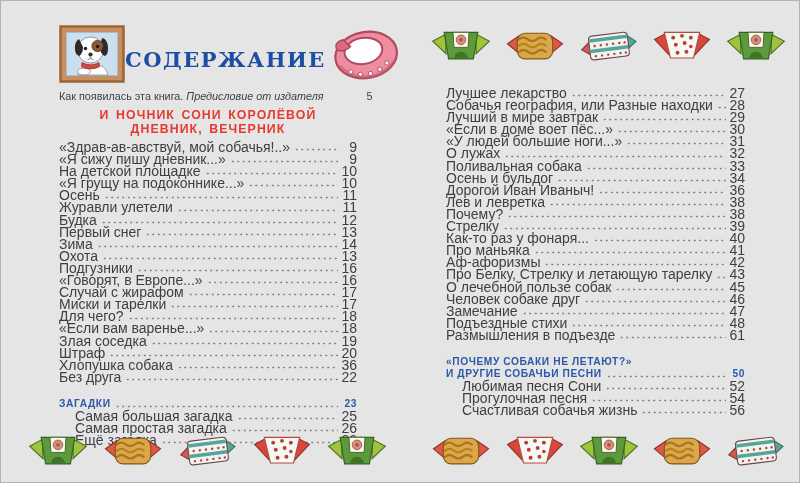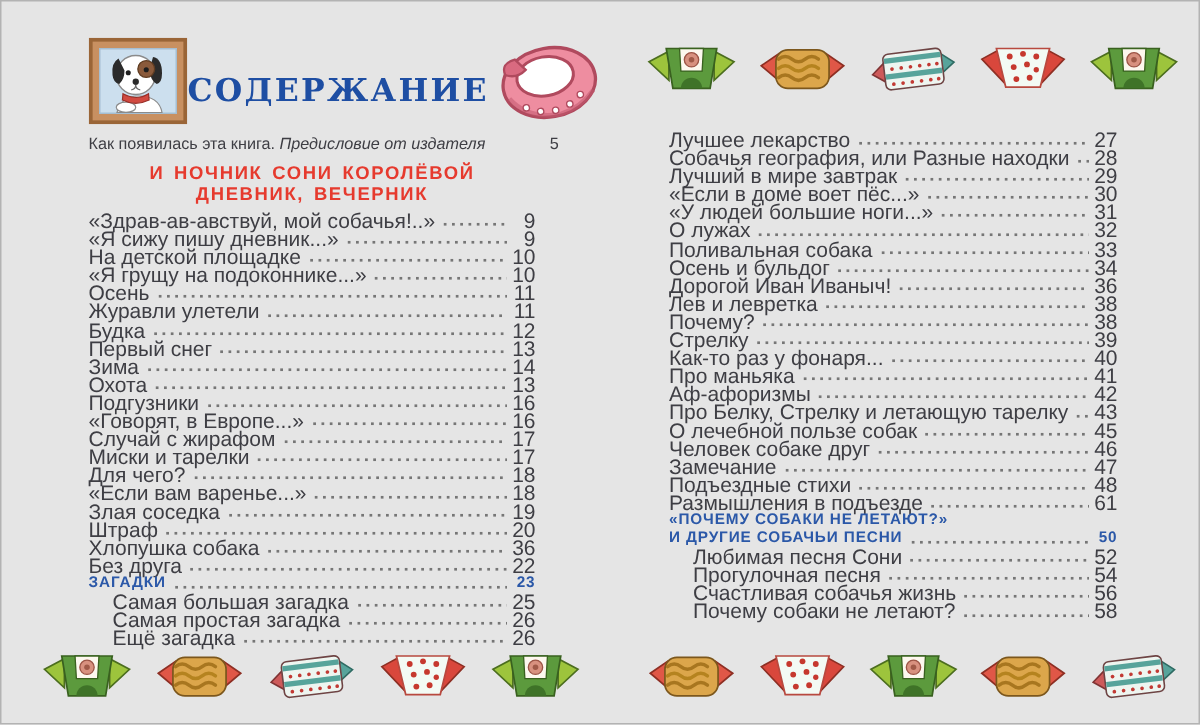--- a/index.html
+++ b/index.html
@@ -34,21 +34,21 @@
     flex: 1; align-self: stretch; margin: 0 3px;
     background-image: radial-gradient(circle, #767676 0.9px, transparent 1.15px);
     background-size: 5.5px 3px; background-repeat: repeat-x;
     background-position: left bottom 2px;
   }
   .toc-page { min-width: 16px; text-align: right; flex-shrink: 0; }
   .style-indent .toc-title { padding-left: 16px; }
   .style-heading-gap, .style-heading {
     color: #2b58a8; font-weight: bold; font-size: 10.2px; letter-spacing: 0.6px;
   }
-  .style-heading-gap { margin-top: 0; justify-content: flex-end; }
+  .style-heading-gap { margin-top: 15px; justify-content: flex-end; }
   .no-page .toc-dots, .no-page .toc-page { visibility: hidden; }
 
   .red-heading {
     margin-top: 5px; text-align: center; color: #e63a2e; font-weight: bold;
     font-size: 12.3px; line-height: 13.5px; letter-spacing: 1.1px; word-spacing: 2px;
   }
   .toc-list { margin-top: 5px; }
   .toc-list-right { padding-top: 81px; }
 
   
@@ -560,25 +560,20 @@
     <span class="toc-dots"></span>
     <span class="toc-page">54</span>
   </div>
 
   <div class="toc-row style-indent">
     <span class="toc-title">Счастливая собачья жизнь</span>
     <span class="toc-dots"></span>
     <span class="toc-page">56</span>
   </div>
 
-  <div class="toc-row style-indent">
-    <span class="toc-title">Почему собаки не летают?</span>
-    <span class="toc-dots"></span>
-    <span class="toc-page">58</span>
-  </div>
 </div>
 
     <div class="candy-row candy-row-right-bottom">
   <span class="candy">
           <svg viewBox="0 0 70 44">
     <polygon points="4,19 17,10 17,30" fill="#e05747" stroke="#8e2f24" stroke-width="1.3"></polygon>
     <polygon points="66,19 53,10 53,30" fill="#e05747" stroke="#8e2f24" stroke-width="1.3"></polygon>
     <rect x="15" y="7" width="40" height="29" rx="9" fill="#dca64b" stroke="#7c571d" stroke-width="1.3"></rect>
     <path d="M17,14 q5,-4 10,0 t10,0 t10,0" fill="none" stroke="#a8761f" stroke-width="2.6" stroke-linecap="round"></path>
     <path d="M17,21 q5,-4 10,0 t10,0 t10,0" fill="none" stroke="#b5831f" stroke-width="2.6" stroke-linecap="round"></path>

